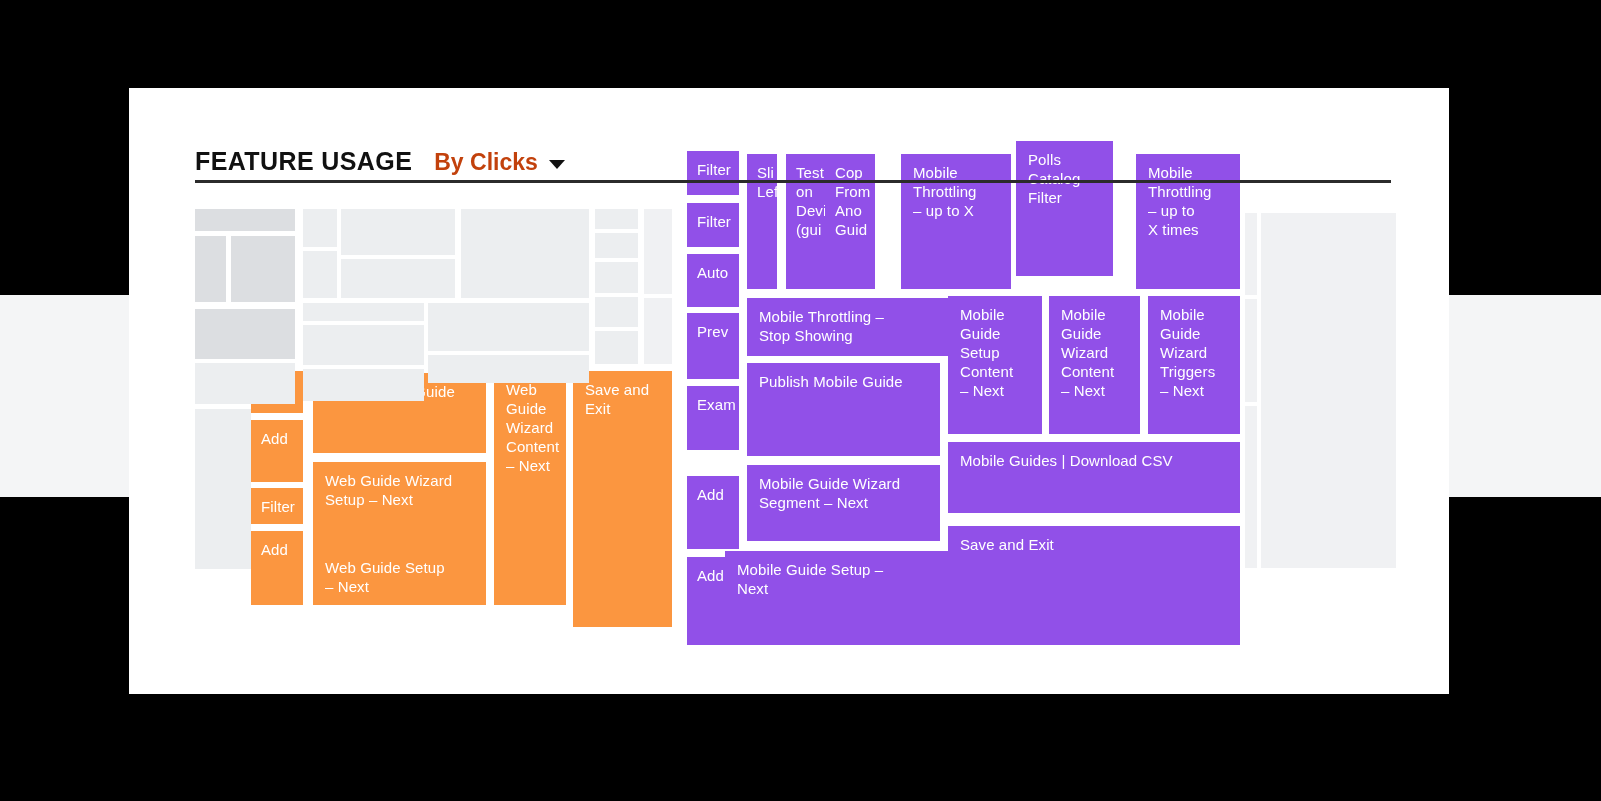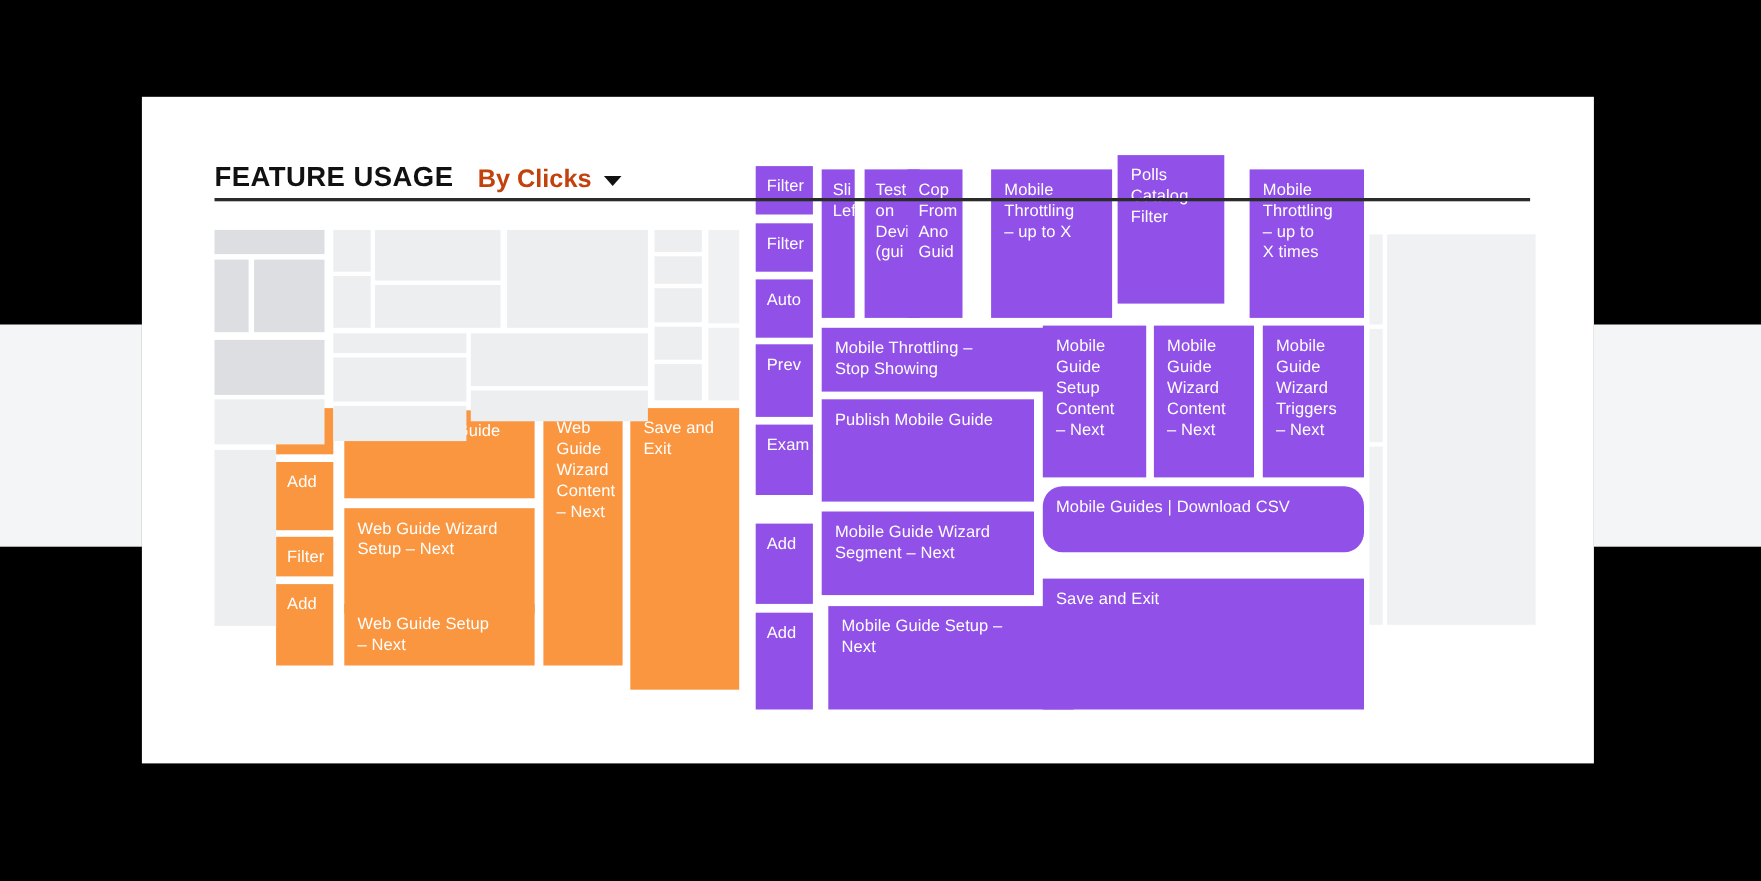--- a/index.html
+++ b/index.html
@@ -210,21 +210,21 @@
           <div class="tile-label">Mobile Throttling –
 Stop Showing</div>
         </div>
         <div class="tile purple" style="left: 618px; top: 275px; width: 193px; height: 93px; padding-left: 16px;">
           <div class="tile-label">Publish Mobile Guide</div>
         </div>
         <div class="tile purple" style="left: 618px; top: 377px; width: 193px; height: 76px;">
           <div class="tile-label">Mobile Guide Wizard
 Segment – Next</div>
         </div>
-        <div class="tile purple" style="left: 624px; top: 463px; width: 223px; height: 94px;">
+        <div class="tile purple" style="left: 596px; top: 463px; width: 223px; height: 94px;">
           <div class="tile-label">Mobile Guide Setup –
 Next</div>
         </div>
         <div class="tile purple" style="left: 819px; top: 208px; width: 94px; height: 138px;">
           <div class="tile-label">Mobile
 Guide
 Setup
 Content
 – Next</div>
         </div>
@@ -235,21 +235,21 @@
 Content
 – Next</div>
         </div>
         <div class="tile purple" style="left: 1019px; top: 208px; width: 92px; height: 138px;">
           <div class="tile-label">Mobile
 Guide
 Wizard
 Triggers
 – Next</div>
         </div>
-        <div class="tile purple" style="left: 819px; top: 354px; width: 292px; height: 60px; border-radius: 18px;">
+        <div class="tile purple" style="left: 819px; top: 354px; width: 292px; height: 71px;">
           <div class="tile-label">Mobile Guides | Download CSV</div>
         </div>
         <div class="tile purple" style="left: 819px; top: 438px; width: 292px; height: 119px;">
           <div class="tile-label">Save and Exit</div>
         </div>
         <div class="tile ghost-d" style="left: 66px; top: 121px; width: 100px; height: 22px;"></div>
         <div class="tile ghost-d" style="left: 66px; top: 148px; width: 31px; height: 66px;"></div>
         <div class="tile ghost-d" style="left: 102px; top: 148px; width: 64px; height: 66px;"></div>
         <div class="tile ghost-d" style="left: 66px; top: 221px; width: 100px; height: 50px;"></div>
         <div class="tile ghost-l" style="left: 66px; top: 275px; width: 100px; height: 41px;"></div>

